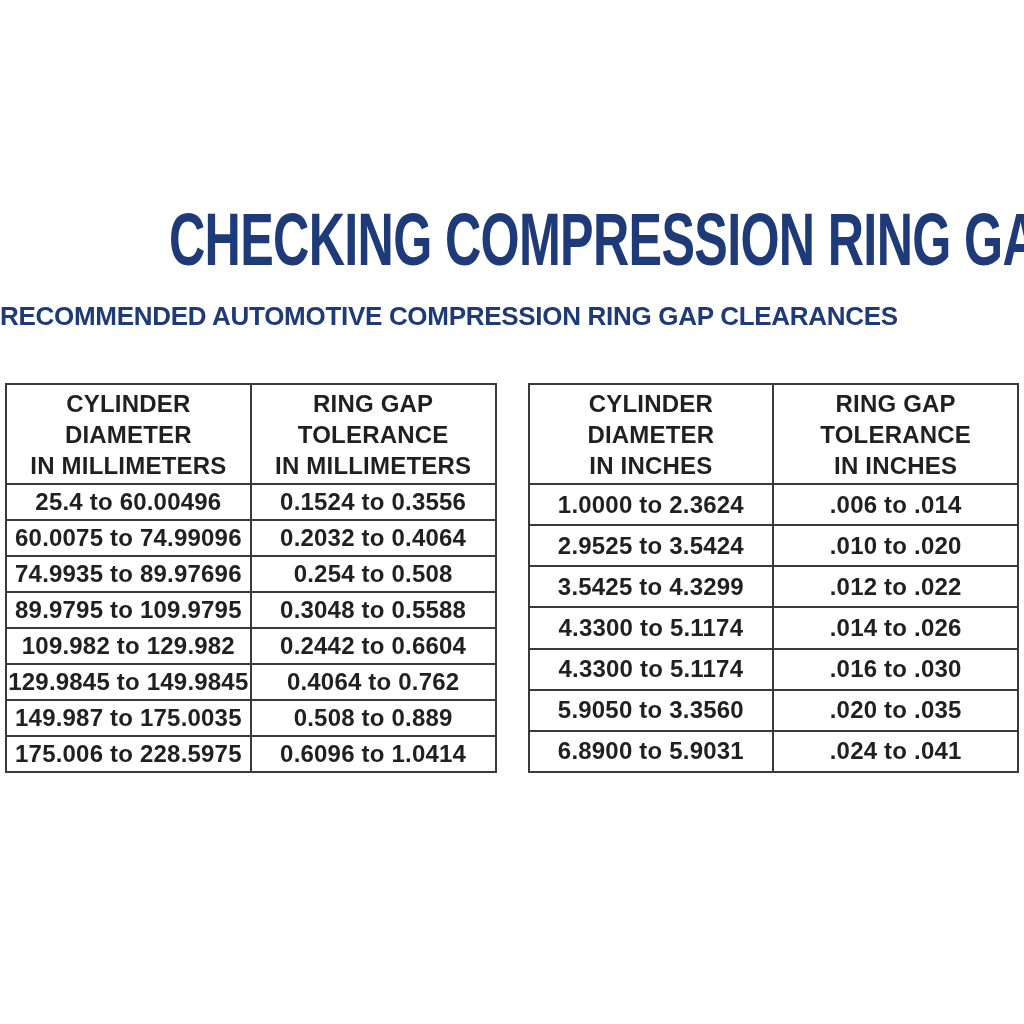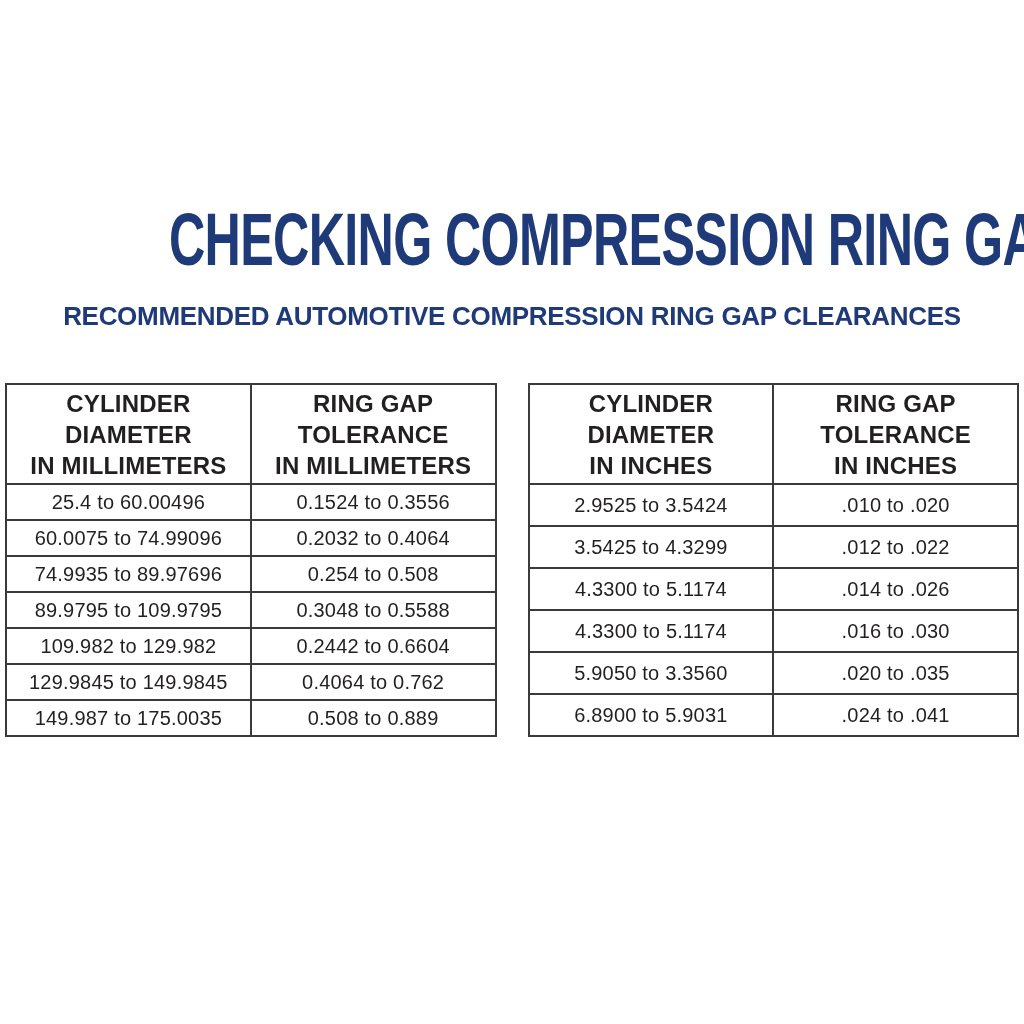--- a/index.html
+++ b/index.html
@@ -22,21 +22,20 @@
     color: #1e3a78;
     white-space: nowrap;
     transform: scaleX(0.67);
     transform-origin: 50% 50%;
   }
 
   .subtitle {
     position: absolute;
     top: 301px; left: 0;
     width: 1024px;
-    text-align: center;
     font-size: 26px;
     font-weight: bold;
     letter-spacing: -0.3px;
     color: #1e3a78;
     white-space: nowrap;
   }
 
   .tables {
     position: absolute;
     top: 383px; left: 5px;
@@ -61,22 +60,22 @@
   table.spec-table th {
     height: 100px;
     font-size: 24px;
     font-weight: bold;
     line-height: 31px;
     white-space: pre-line;
     letter-spacing: 0.2px;
   }
   table.spec-table td {
     height: 36px;
-    font-size: 20px;
-    font-weight: normal;
+    font-size: 24px;
+    font-weight: bold;
     letter-spacing: 0.2px;
   }
 </style>
 </head>
 <body>
 
 <div class="page">
 
   <div class="title">CHECKING COMPRESSION RING GAPS</div>
 
@@ -117,35 +116,43 @@
           <td>0.2442 to 0.6604</td>
         </tr>
         <tr>
           <td>129.9845 to 149.9845</td>
           <td>0.4064 to 0.762</td>
         </tr>
         <tr>
           <td>149.987 to 175.0035</td>
           <td>0.508 to 0.889</td>
         </tr>
+        <tr>
+          <td>175.006 to 228.5975</td>
+          <td>0.6096 to 1.0414</td>
+        </tr>
       </tbody>
     </table>
 
     <table class="spec-table">
       <thead>
         <tr>
           <th>CYLINDER
 DIAMETER
 IN INCHES</th>
           <th>RING GAP
 TOLERANCE
 IN INCHES</th>
         </tr>
       </thead>
       <tbody>
+        <tr>
+          <td>1.0000 to 2.3624</td>
+          <td>.006 to .014</td>
+        </tr>
         <tr>
           <td>2.9525 to 3.5424</td>
           <td>.010 to .020</td>
         </tr>
         <tr>
           <td>3.5425 to 4.3299</td>
           <td>.012 to .022</td>
         </tr>
         <tr>
           <td>4.3300 to 5.1174</td>

